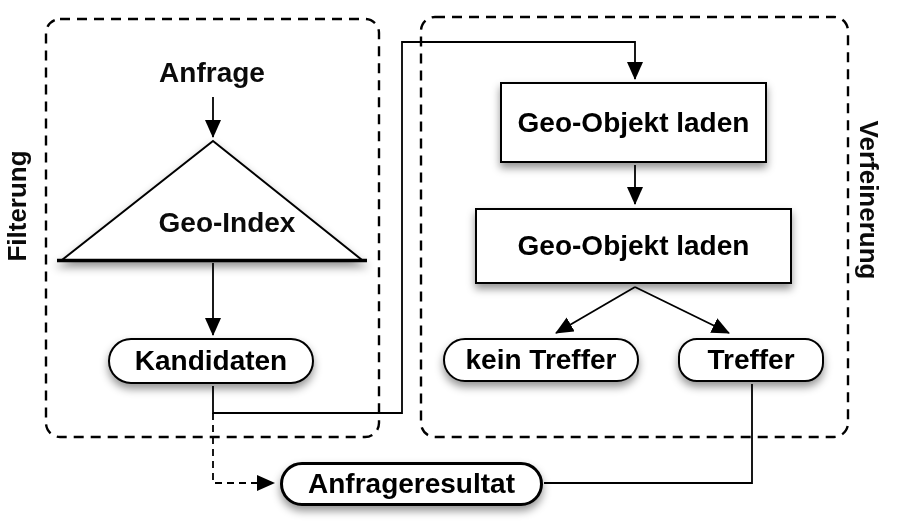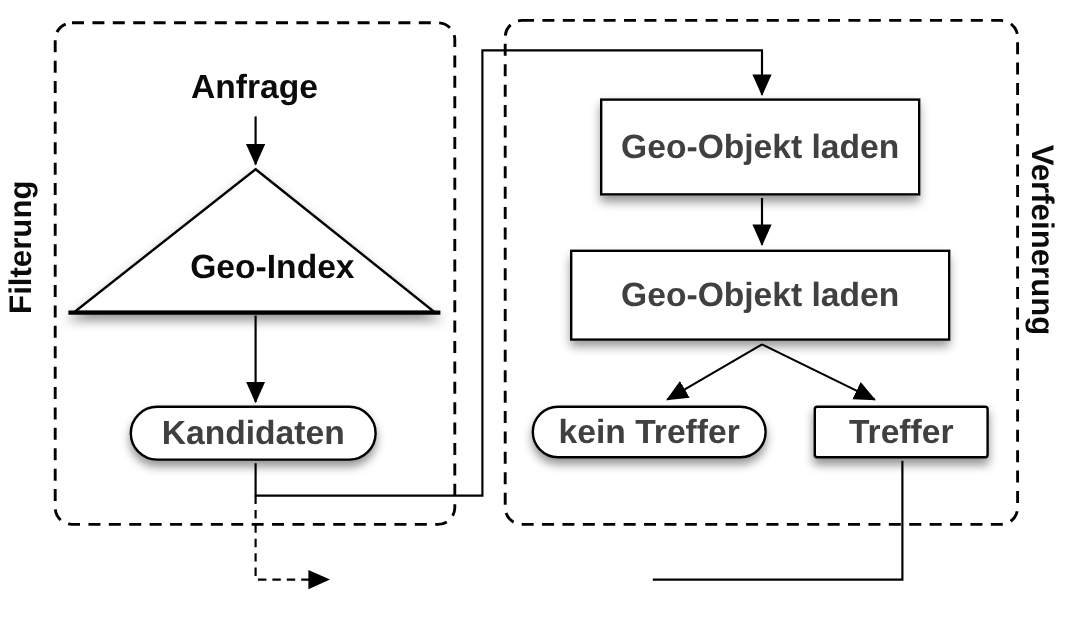--- a/index.html
+++ b/index.html
@@ -8,21 +8,21 @@
     width:901px;height:531px;
     background:#ffffff;
     font-family:"Liberation Sans","DejaVu Sans",sans-serif;
     overflow:hidden;
   }
   .layer{position:absolute;left:0;top:0;}
   .node{
     position:absolute;
     display:flex;align-items:center;justify-content:center;
     background:#ffffff;
-    color:#404040;
+    color:#000000;
     font-size:28px;font-weight:bold;
     letter-spacing:0px;
     white-space:nowrap;
     box-shadow:0 5px 8px rgba(0,0,0,0.42);
   }
   .rect-node{border:2.5px solid #000;}
   .pill-node{border:2.5px solid #000;border-radius:24px;}
   .free-label{
     position:absolute;
     display:flex;align-items:center;justify-content:center;
@@ -76,15 +76,16 @@
   <div class="side-label" style="left:793px;top:186px;width:152px;height:28px;transform:rotate(90deg);">Verfeinerung</div>
 
   <div class="free-label" style="left:112px;top:58px;width:200px;height:30px;">Anfrage</div>
   <div class="free-label" style="left:127px;top:208px;width:200px;height:30px;">Geo-Index</div>
 
   <div class="node rect-node" style="left:500px;top:82px;width:263px;height:77px;">Geo-Objekt laden</div>
   <div class="node rect-node" style="left:475px;top:208px;width:313px;height:72px;">Geo-Objekt laden</div>
 
   <div class="node pill-node" style="left:443px;top:338px;width:192px;height:40px;border-radius:23px;">kein Treffer</div>
   <div class="node pill-node" style="left:108px;top:338px;width:202px;height:42px;">Kandidaten</div>
-  <div class="node pill-node" style="left:678px;top:338px;width:142px;height:40px;border-radius:3px;">Treffer</div>
+  <div class="node pill-node" style="left:678px;top:338px;width:142px;height:40px;border-radius:19px;">Treffer</div>
+  <div class="node pill-node" style="left:280px;top:462px;width:257px;height:38px;border-width:3px;border-radius:23px;">Anfrageresultat</div>
 
 </div>
 
 </body></html>

